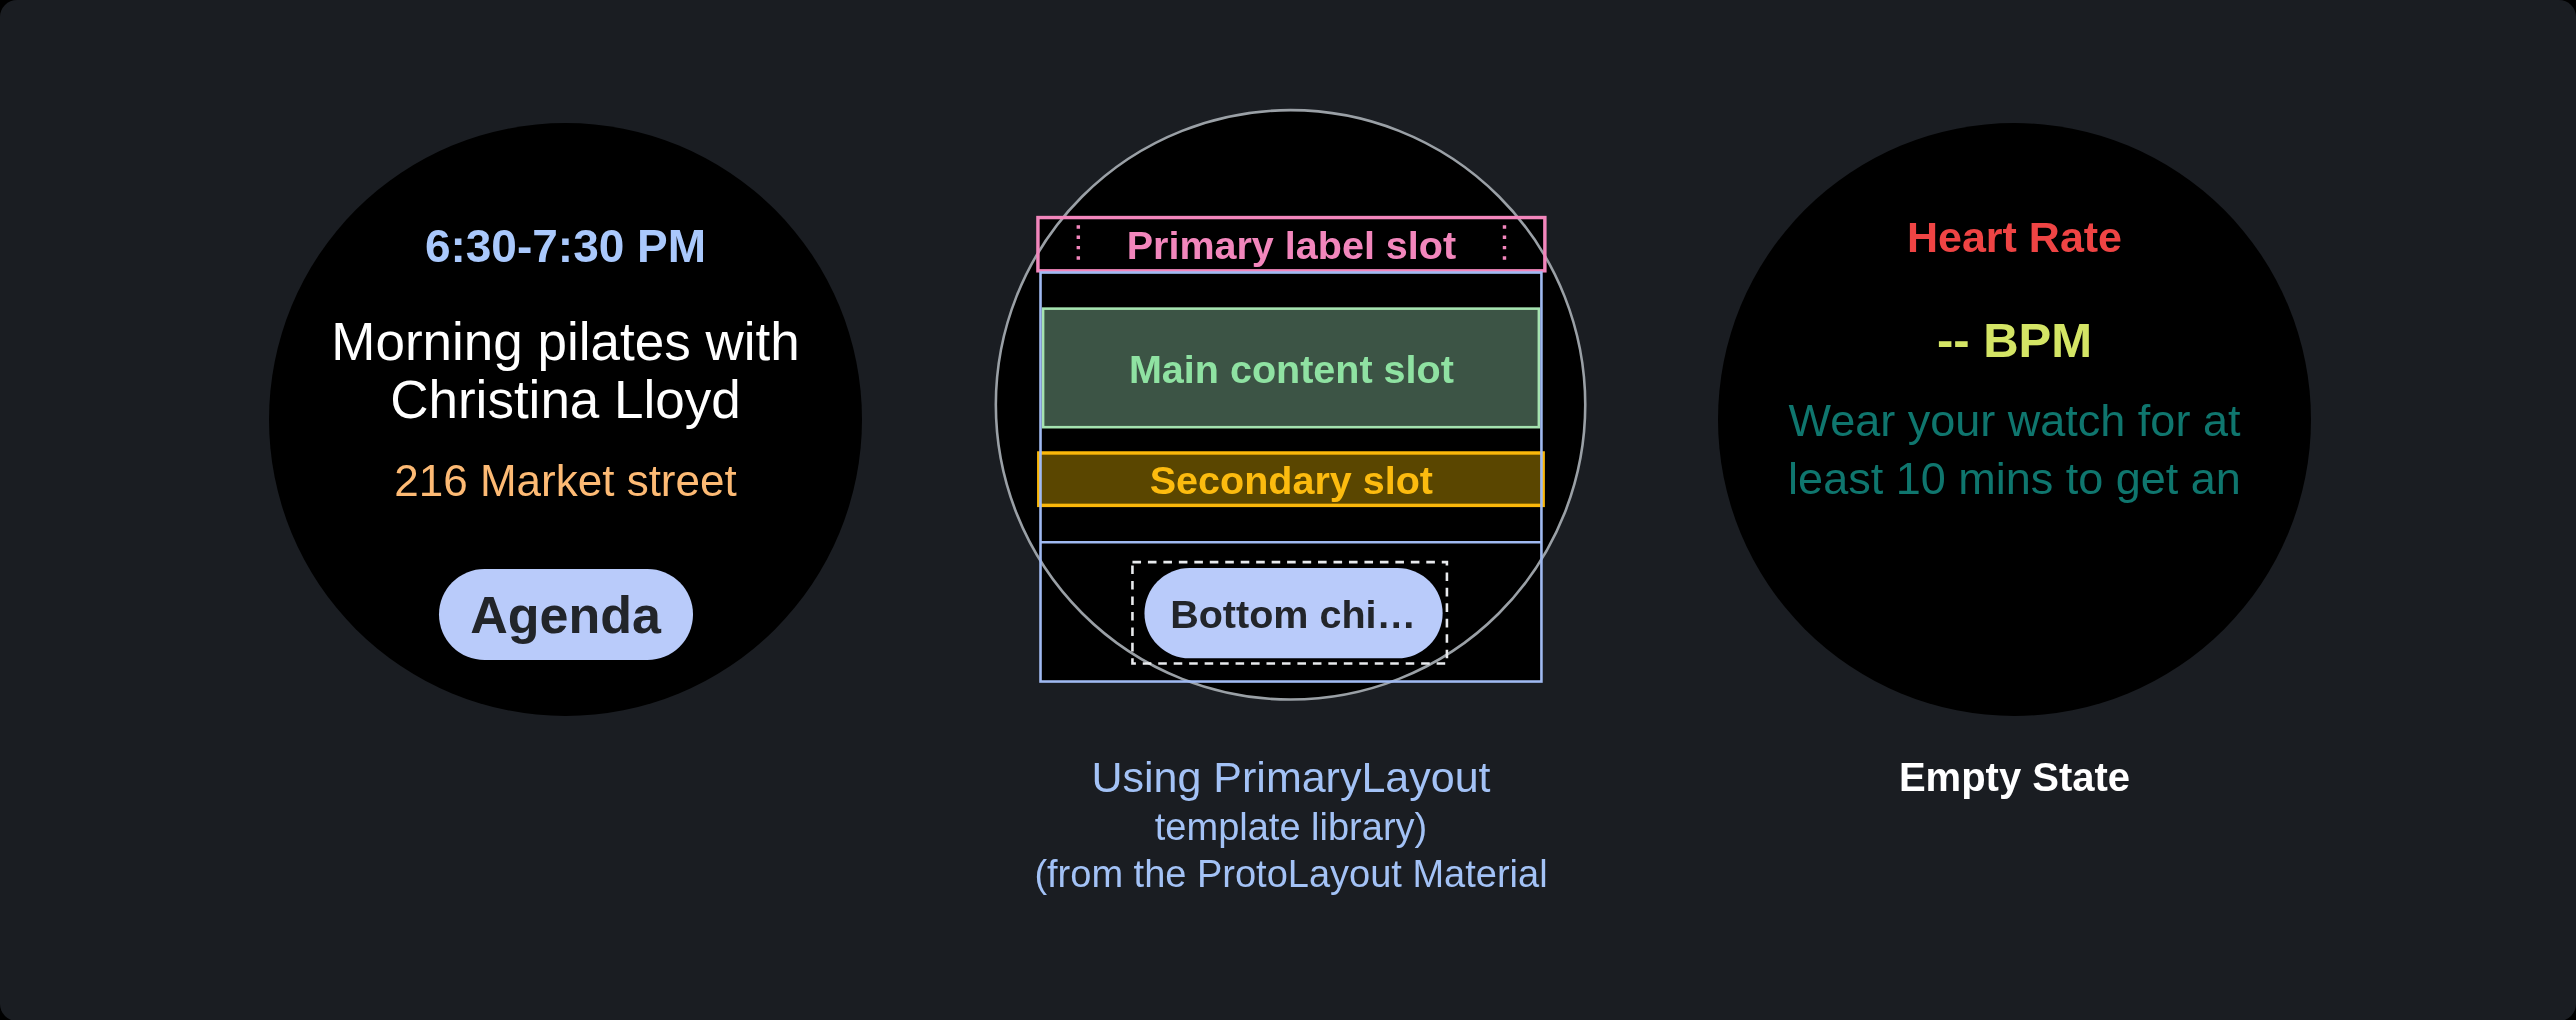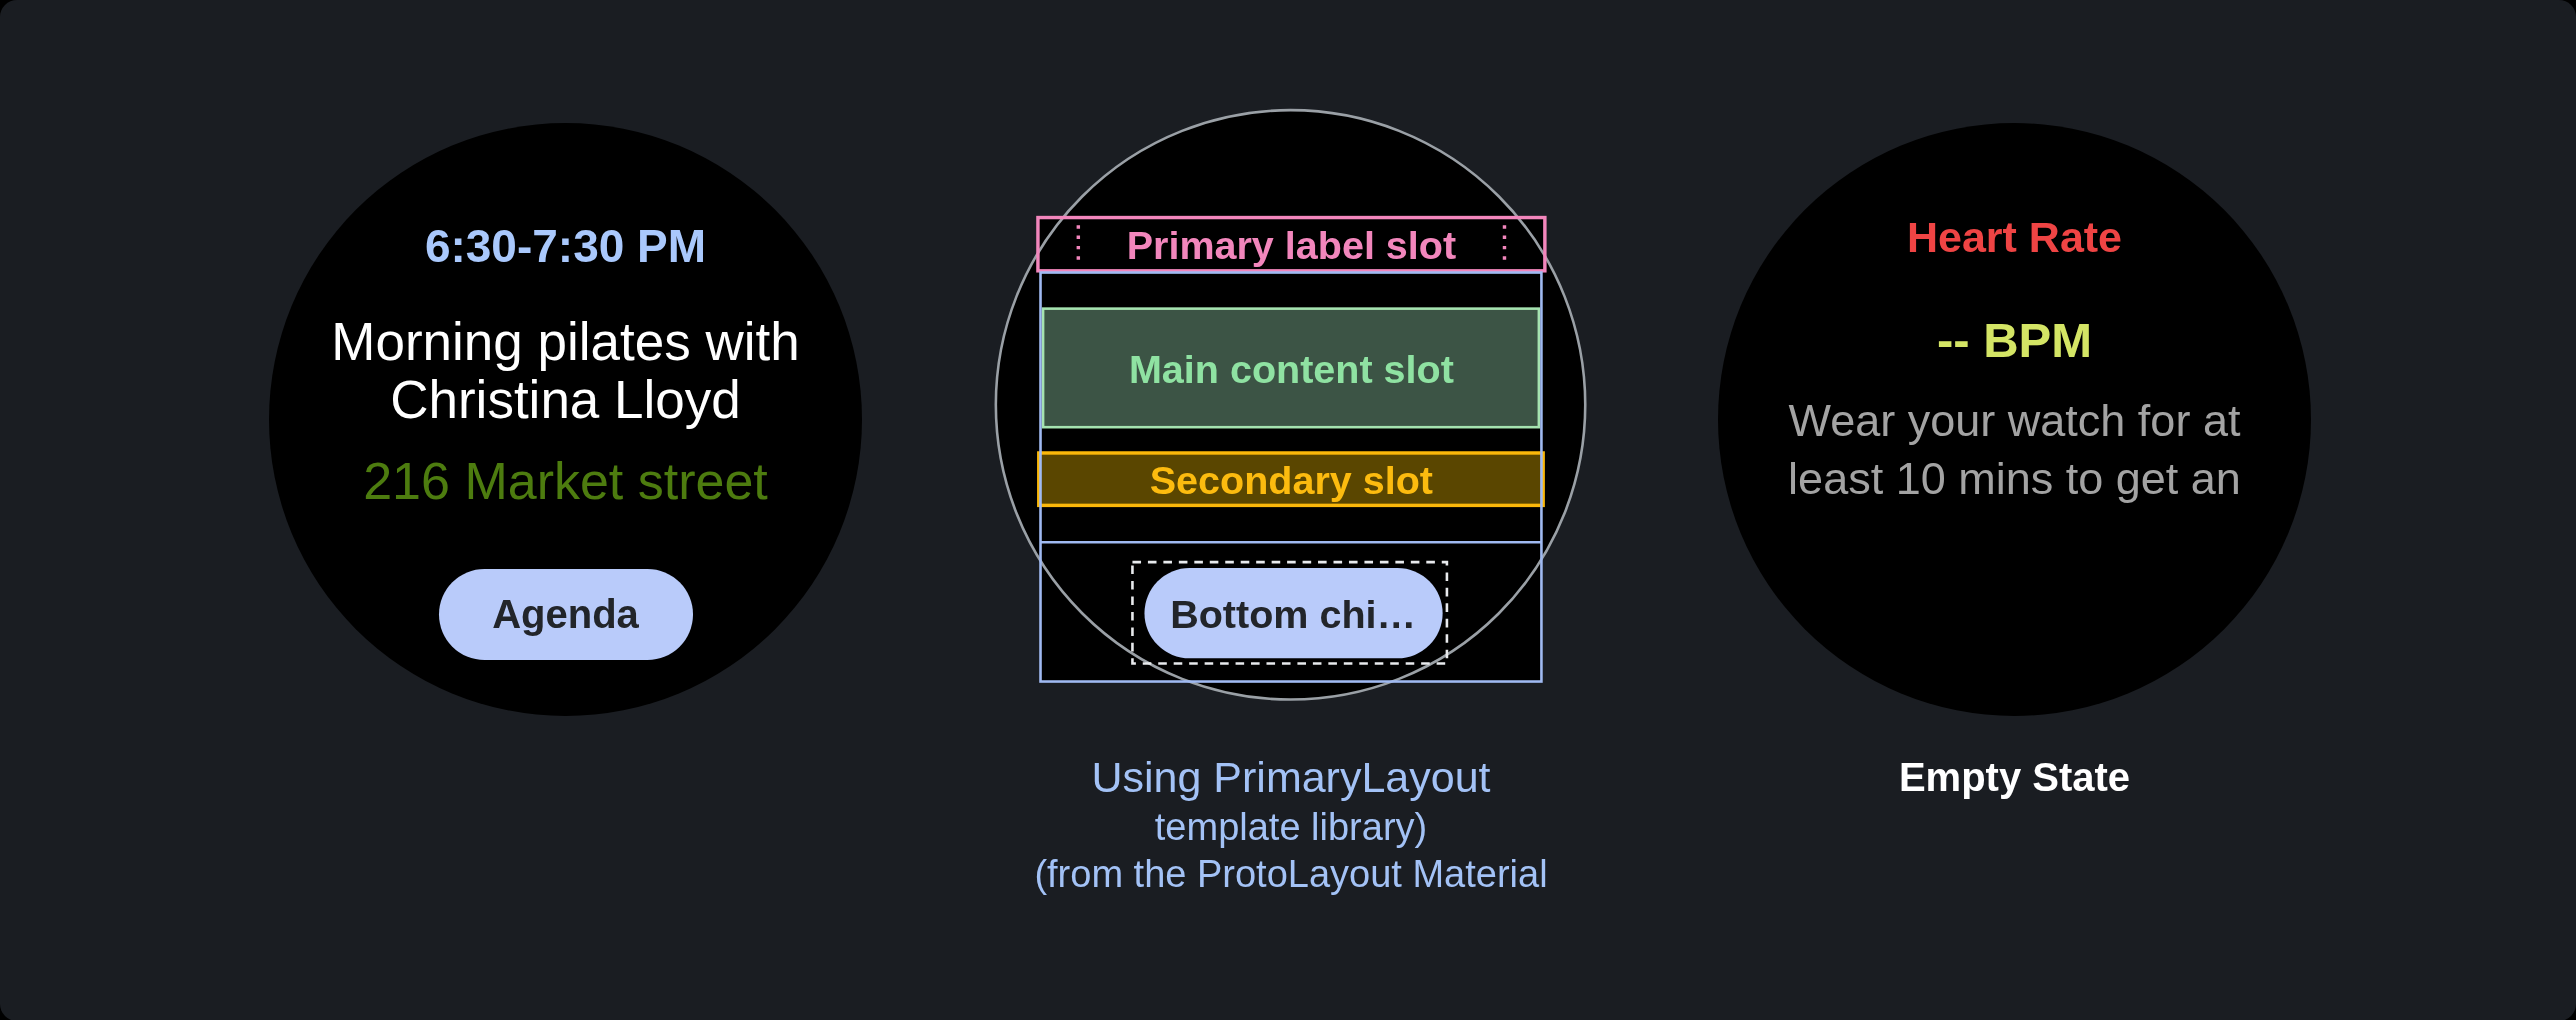--- a/index.html
+++ b/index.html
@@ -10,30 +10,30 @@
   }
   
   .watch{
     position:absolute;width:593px;height:593px;border-radius:50%;
     background:#000;
   }
   .watch .abs{position:absolute;left:0;width:100%;text-align:center;}
   .w-time{top:97px;height:52px;line-height:52px;font-size:46px;font-weight:600;color:#A9C8FC;}
   .w-title{top:190px;font-size:53px;line-height:58px;font-weight:400;color:#FFFFFF;}
   .w-title span,.w-body span,.cap-sub span{display:block;}
-  .w-addr{top:335px;height:46px;line-height:46px;font-size:52px;color:#4d7c0f;}
+  .w-addr{top:335px;height:46px;line-height:46px;font-size:44px;color:#fdba74;}
   .pill{
     position:absolute;top:446px;left:50%;transform:translateX(-50%);
     width:254px;height:91px;border-radius:46px;background:#B9CBFA;border:none;
-    font-family:inherit;font-size:40px;font-weight:600;color:#22252A;
+    font-family:inherit;font-size:52px;font-weight:600;color:#22252A;
     display:flex;align-items:center;justify-content:center;cursor:pointer;
   }
   .hr-title{top:88px;height:52px;line-height:52px;font-size:43px;font-weight:600;color:#ef4444;}
   .hr-value{top:188px;height:58px;line-height:58px;font-size:49px;font-weight:600;color:#D4E565;}
-  .w-body{top:269px;font-size:45px;line-height:58px;font-weight:400;color:#a3a3a3;}
+  .w-body{top:269px;font-size:45px;line-height:58px;font-weight:400;color:#0f766e;}
   
   .caption{position:absolute;top:753px;height:48px;line-height:48px;width:593px;
     text-align:center;font-size:40px;font-weight:600;color:#FFFFFF;}
   .caption-mid{position:absolute;top:753px;left:947px;width:688px;text-align:center;color:#A3C2F6;}
   .cap-main{font-size:43px;line-height:48px;font-weight:500;}
   .cap-sub{font-size:38px;line-height:47px;font-weight:400;margin-top:3.4px;}
   
   .diagram{position:absolute;left:946px;top:86px;width:653px;height:636px;}
   .diagram text{font-family:"Liberation Sans","DejaVu Sans",sans-serif;font-size:46px;font-weight:600;}
 </style>

